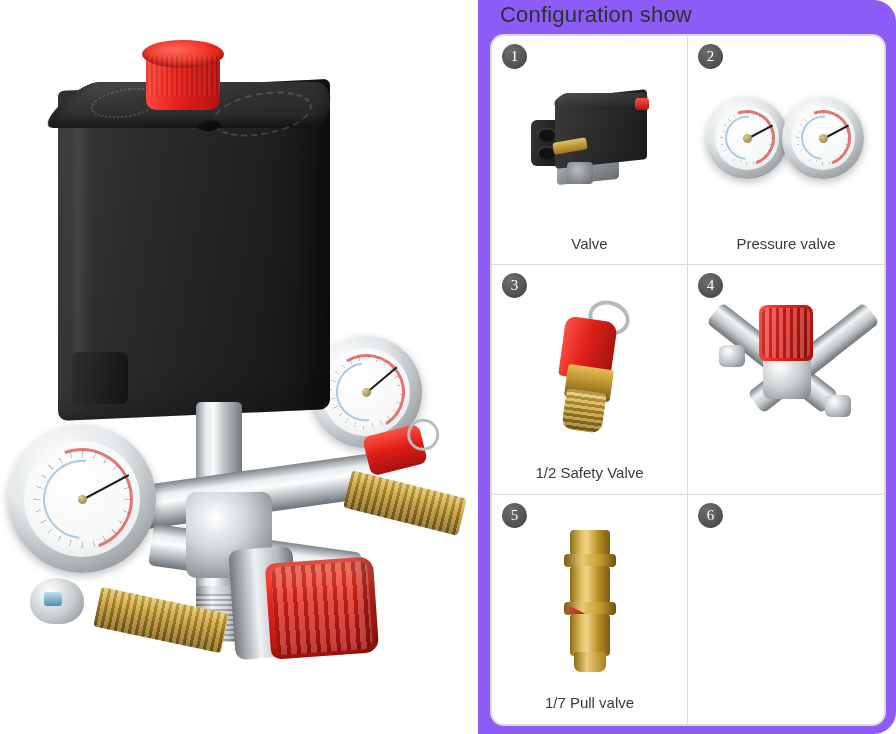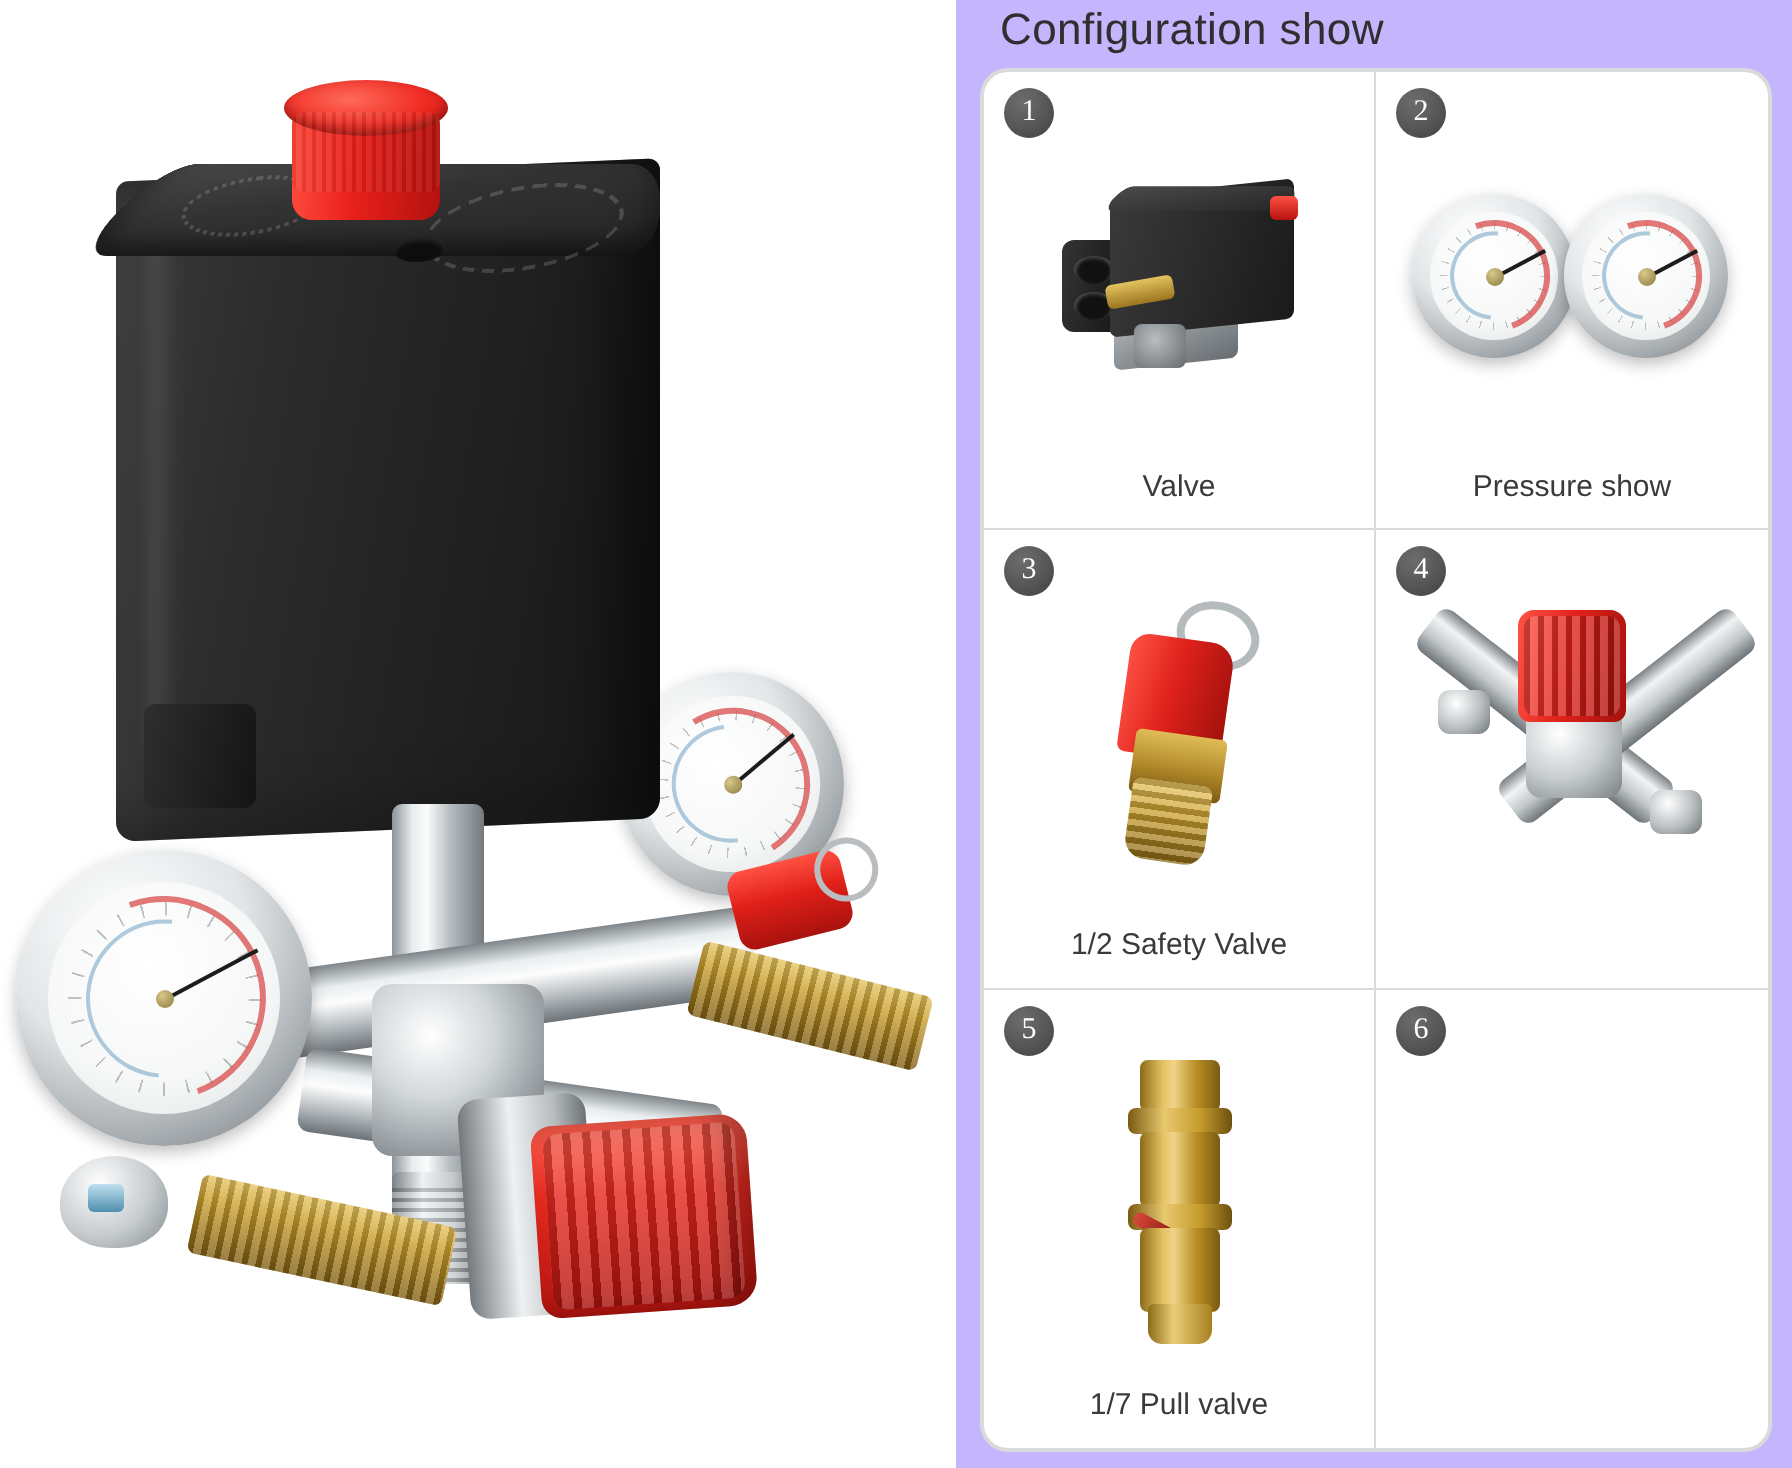--- a/index.html
+++ b/index.html
@@ -5,21 +5,21 @@
   html, body {
     margin: 0; padding: 0;
     background: #ffffff;
   }
   body {
     width: 896px; height: 734px;
     font-family: "Liberation Sans", sans-serif;
     overflow: hidden;
     position: relative;
   }
-  .page { position: relative; width: 896px; height: 734px; background: #c4b5fd; }
+  .page { position: relative; width: 896px; height: 734px; background: #8b5cf6; border-radius: 22px; }
 
   
   .hero {
     position: absolute; left: 0; top: 0; width: 478px; height: 734px;
     background: #ffffff;
   }
   .hero-stage { position: absolute; left: 0; top: 0; width: 478px; height: 734px; }
 
   
   .switch-box {
@@ -472,21 +472,21 @@
               <div class="face">
                 <div class="ticks"></div>
                 <div class="arc"></div>
                 <div class="arc2"></div>
                 <div class="needle"></div>
                 <div class="pin"></div>
               </div>
             </div>
           </div>
         </div>
-        <div class="caption">Pressure show</div>
+        <div class="caption">Pressure valve</div>
       </div>
 
       <div class="cell">
         <div class="badge">3</div>
         <div class="art">
           <div class="mini-valve">
             <div class="mv-ring"></div>
             <div class="mv-red"></div>
             <div class="mv-hex"></div>
             <div class="mv-thread"></div>

